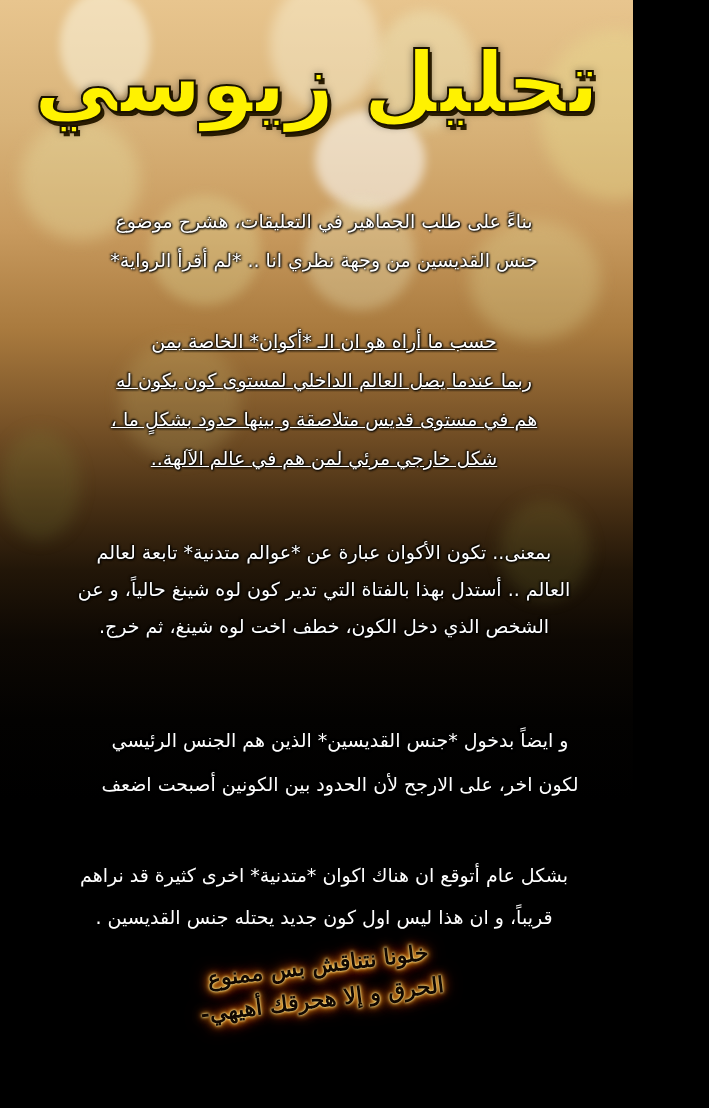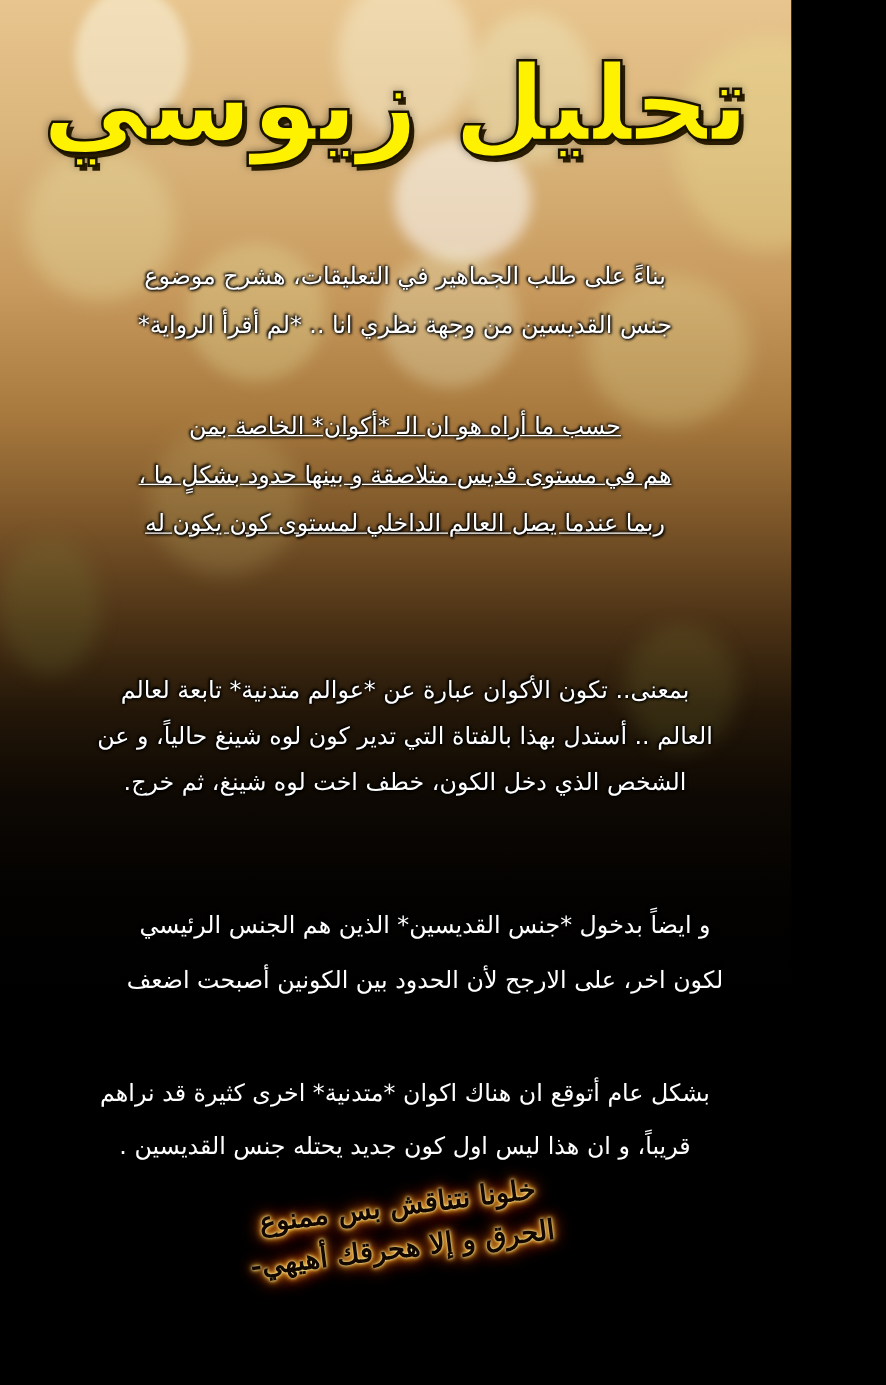--- a/index.html
+++ b/index.html
@@ -99,22 +99,23 @@
 
   <h1 class="title" style="margin:0;">تحليل زيوسي</h1>
 
   <div class="body-text p1">
     <span class="line">بناءً على طلب الجماهير في التعليقات، هشرح موضوع</span>
     <span class="line">جنس القديسين من وجهة نظري انا .. *لم أقرأ الرواية*</span>
   </div>
 
   <div class="body-text p2">
     <span class="line">حسب ما أراه هو ان الـ *أكوان* الخاصة بمن</span>
+    <span class="line">ربما عندما يصل العالم الداخلي لمستوى كون يكون له</span>
     <span class="line">هم في مستوى قديس متلاصقة و بينها حدود بشكلٍ ما ،</span>
-    <span class="line">ربما عندما يصل العالم الداخلي لمستوى كون يكون له</span>
+    <span class="line">شكل خارجي مرئي لمن هم في عالم الآلهة..</span>
   </div>
 
   <div class="body-text p3">
     <span class="line">بمعنى.. تكون الأكوان عبارة عن *عوالم متدنية* تابعة لعالم</span>
     <span class="line">العالم .. أستدل بهذا بالفتاة التي تدير كون لوه شينغ حالياً، و عن</span>
     <span class="line">الشخص الذي دخل الكون، خطف اخت لوه شينغ، ثم خرج.</span>
   </div>
 
   <div class="body-text p4">
     <span class="line">و ايضاً بدخول *جنس القديسين* الذين هم الجنس الرئيسي</span>

